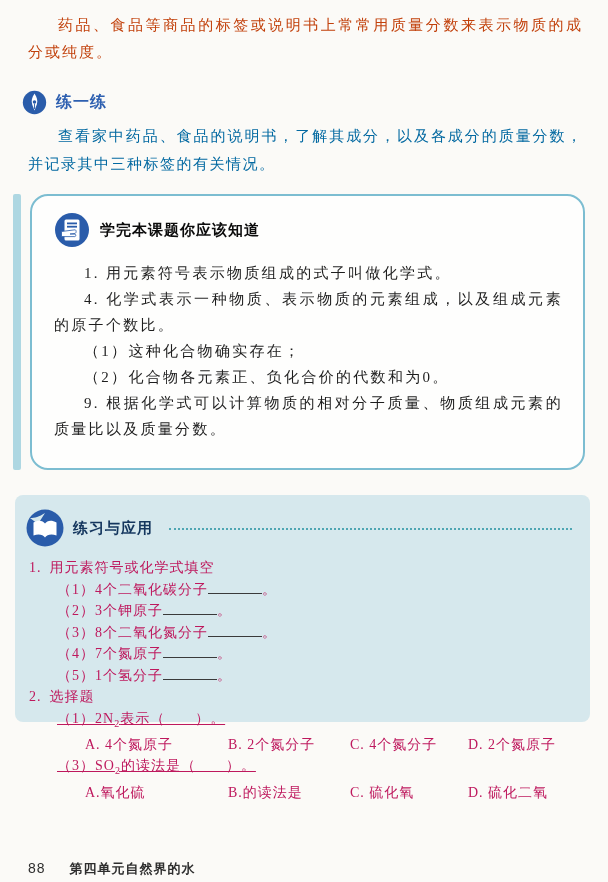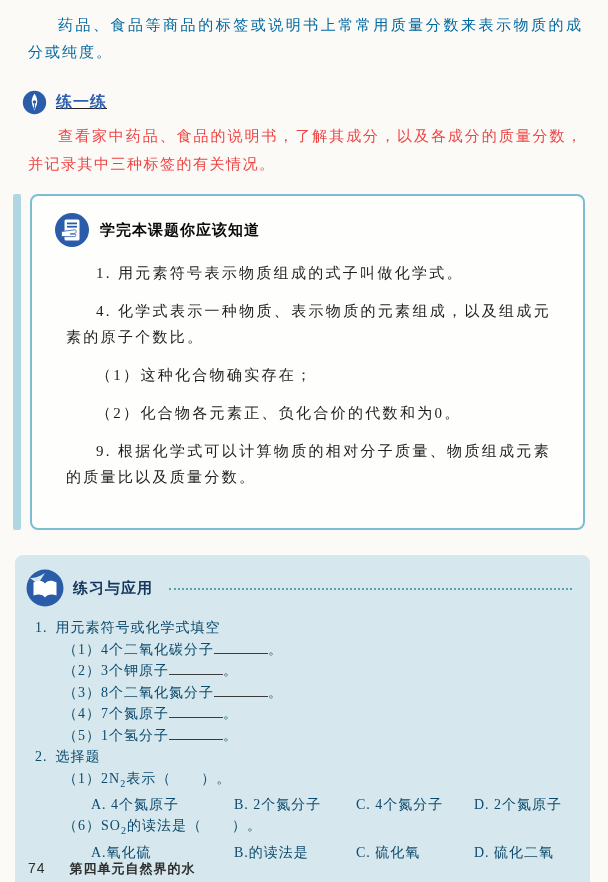--- a/index.html
+++ b/index.html
@@ -12,101 +12,101 @@
     overflow:hidden;
   }
   .page{width:608px;height:882px;position:relative;}
 
   
   .intro{
     margin:12px 25px 17px 28px;
     font-size:15px;line-height:27px;
     letter-spacing:2px;
     text-indent:2em;text-align:justify;
-    color:#0369a1;
+    color:#c2410c;
   }
 
   
   .practice-header{
     margin:24px 0 0 22px;
-    display:flex;align-items:center;gap:9px;text-decoration:underline;
+    display:flex;align-items:center;gap:9px;
   }
   .practice-header .title{
     font-family:"Liberation Sans","DejaVu Sans",sans-serif;
     font-weight:bold;font-size:16px;color:#2d5fb0;
     letter-spacing:1px;
   }
   .practice-body{
     margin:7px 25px 0 28px;
     font-size:15px;line-height:28px;
     letter-spacing:1.5px;
     text-indent:2em;text-align:justify;
-    color:#ef4444;
+    color:#0369a1;
   }
 
   
   .summary-wrap{
     margin:16px 23px 0 13px;
     display:flex;align-items:stretch;
   }
   .accent-bar{
     width:8px;background:#aed7e2;border-radius:2px;
     margin-right:9px;flex:none;
   }
   .summary-box{
     flex:1;
-    border:2px solid #7cbdd1;border-radius:8px;
+    border:2px solid #7cbdd1;border-radius:18px;
     background:#fefefd;
     padding:16px 20px 26px 22px;
     box-sizing:border-box;
   }
   .summary-header{display:flex;align-items:center;gap:10px;margin-bottom:12px;}
   .summary-header .title{
     font-family:"Liberation Sans","DejaVu Sans",sans-serif;
     font-weight:bold;font-size:15px;color:#0c0c0c;
     letter-spacing:1px;
   }
   .summary-box p{
-    margin:12px;font-size:15px;line-height:26px;
+    margin:0;font-size:15px;line-height:26px;
     letter-spacing:2.3px;text-indent:2em;text-align:justify;
     color:#1e1e1e;
   }
 
   
   .exercise-panel{
     margin:25px 18px 0 15px;
-    height:384px;box-sizing:border-box;
+    height:227px;box-sizing:border-box;
     background:#d6e8ed;border-radius:8px;
     padding:13px 14px 0 10px;
     position:relative;
   }
   .ex-header{display:flex;align-items:center;gap:8px;}
   .ex-header .title{
     font-family:"Liberation Sans","DejaVu Sans",sans-serif;
     font-weight:bold;font-size:15px;color:#14365e;
     letter-spacing:1px;white-space:nowrap;
   }
   .dotted{
     flex:1;height:0;
     border-bottom:2px dotted #4fa6b3;
     margin:0 4px 0 8px;transform:translateY(1px);
   }
   .ex-body{
-    margin:9px 0 0 10px;
+    margin:9px 0 0 4px;
     font-size:14px;line-height:21.5px;
-    letter-spacing:1px;color:#0c4a6e;
+    letter-spacing:1px;color:#be185d;
   }
   .q-title{margin-left:8px;}
   .fill-item{margin-left:28px;}
   .blank{
     display:inline-block;width:54px;height:12px;
     border-bottom:1.2px solid #3a3a3a;
     vertical-align:baseline;
   }
-  .q2-stem{margin-left:28px;}
+  .q2-stem{margin-left:28px;text-decoration:underline;}
   .opts{
     margin-left:56px;
     display:grid;
     grid-template-columns:143px 122px 118px auto;
   }
   sub{font-size:10px;}
 
   
   .footer{
     position:absolute;left:28px;bottom:16px;
@@ -207,30 +207,30 @@
         <span>（1）2N</span><sub>2</sub><span>表示（　　）。</span>
       </div>
       <div class="opts">
         <span>A. 4个氮原子</span>
         <span>B. 2个氮分子</span>
         <span>C. 4个氮分子</span>
         <span>D. 2个氮原子</span>
       </div>
 
       <div class="q2-stem">
-        <span>（6）SO</span><sub>2</sub><span>的读法是（　　）。</span>
+        <span>（3）SO</span><sub>2</sub><span>的读法是（　　）。</span>
       </div>
       <div class="opts">
         <span>A.氧化硫</span>
         <span>B.的读法是</span>
         <span>C. 硫化氧</span>
         <span>D. 硫化二氧</span>
       </div>
     </div>
   </div>
 
   <div class="footer">
-    <span class="num">74</span>
+    <span class="num">88</span>
     <span class="unit">第四单元</span>
     <span class="utitle">自然界的水</span>
   </div>
 
 </div>
 
 </body></html>

